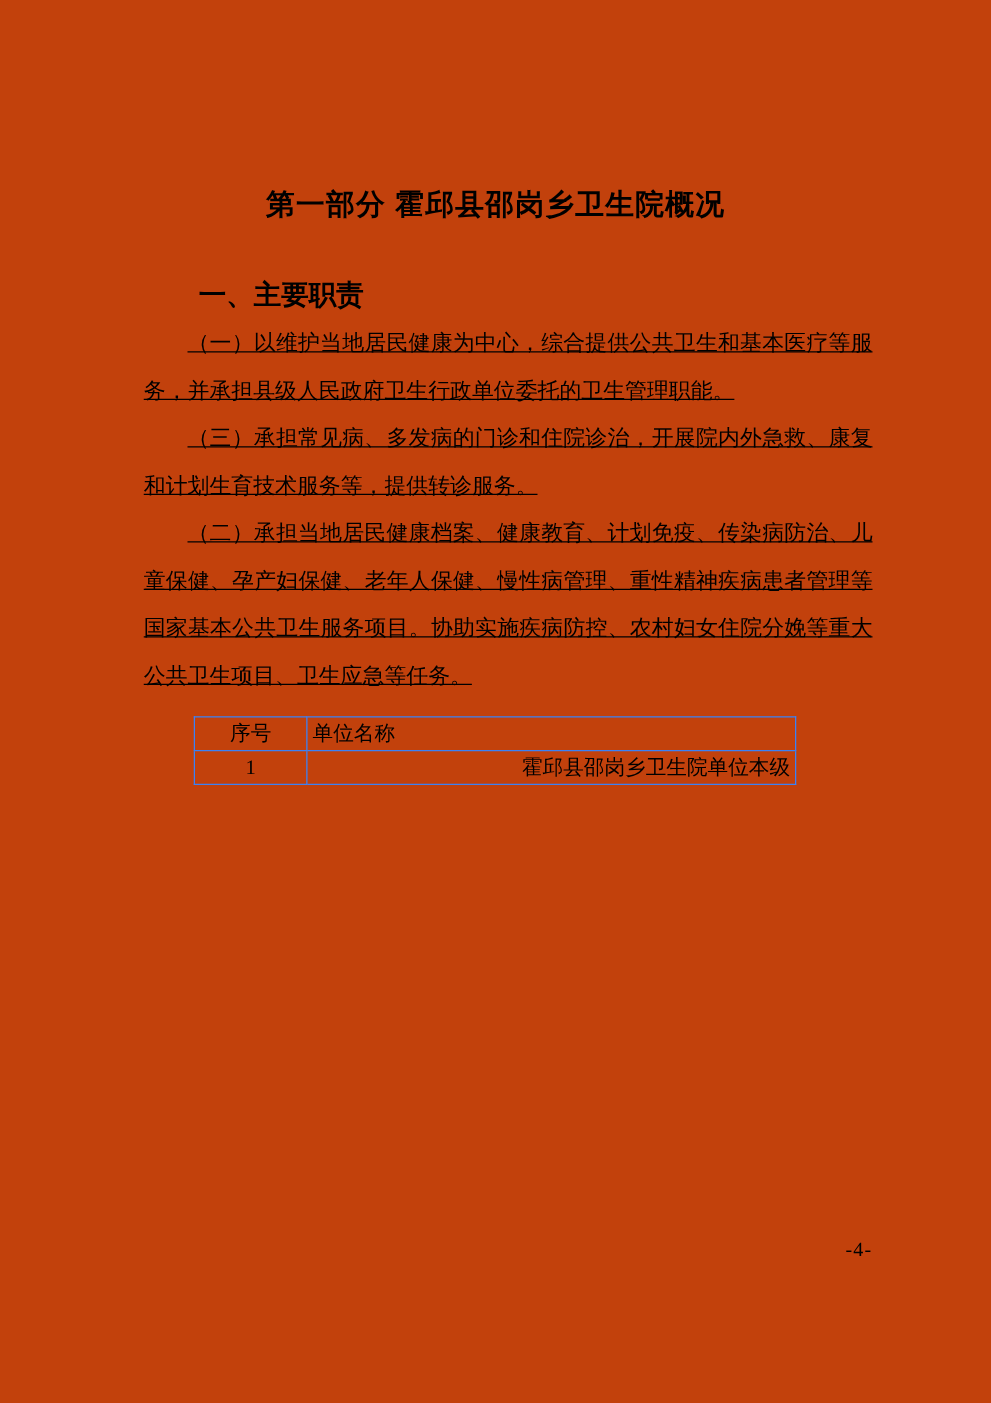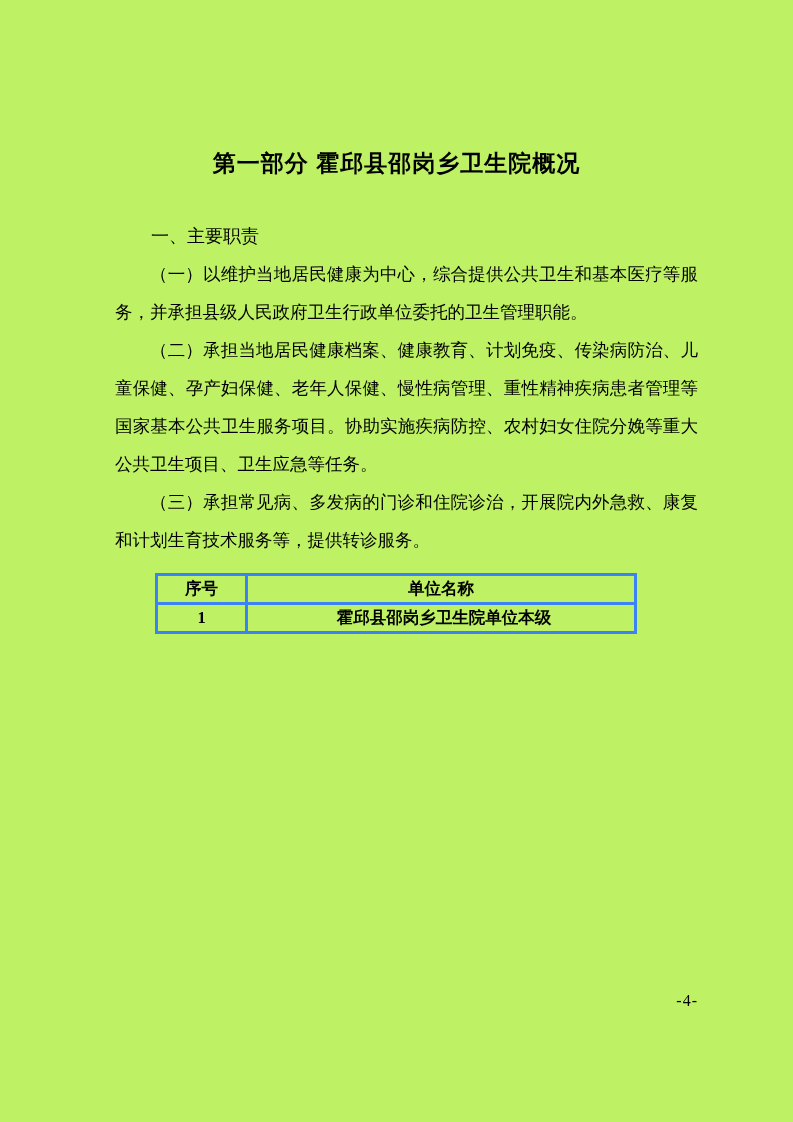--- a/index.html
+++ b/index.html
@@ -4,21 +4,21 @@
 <style>
   html, body {
     margin: 0;
     padding: 0;
     background: #ffffff;
   }
   .page {
     position: relative;
     width: 793px;
     height: 1122px;
-    background: #bef264;
+    background: #c2410c;
     color: #000000;
     font-family: "Liberation Serif", serif;
     overflow: hidden;
     box-sizing: border-box;
   }
   .doc-title {
     margin: 0;
     padding-top: 148px;
     text-align: center;
     font-family: "Liberation Sans", sans-serif;
@@ -30,48 +30,49 @@
   .content {
     margin: 38px 95px 0 115px; 
     font-size: 17.5px;
     line-height: 38px;
     text-align: justify;
     color: #000000;
   }
   .section-heading {
     margin: 0;
     font-family: "Liberation Sans", sans-serif;
-    font-weight: normal;
-    font-size: 18px;
+    font-weight: bold;
+    font-size: 22px;
     line-height: 38px;
     text-indent: 2em;
   }
   .content p {
     margin: 0;
     text-indent: 2em;
+    text-decoration: underline;
   }
   .units-table {
     border-collapse: collapse;
     margin: 14px 0 0 40px;
     width: 482px;
     font-size: 16.5px;
     line-height: 26px;
     table-layout: fixed;
   }
   .units-table th,
   .units-table td {
-    border: 3px solid #3b82f6;
+    border: 1px solid #3b82f6;
     padding: 0 4px;
     height: 27px;
-    font-weight: bold;
+    font-weight: normal;
     box-sizing: border-box;
   }
   .units-table .col-seq { width: 90px; text-align: center; }
-  .units-table .col-name { text-align: center; }
-  .units-table td.col-name { text-align: center; padding-left: 10px; }
+  .units-table .col-name { text-align: left; }
+  .units-table td.col-name { text-align: right; padding-left: 10px; }
   .page-number {
     position: absolute;
     right: 95px;
     bottom: 112px;
     font-size: 16px;
     font-family: "Liberation Serif", serif;
     color: #000000;
     letter-spacing: 1px;
   }
 </style>
@@ -81,23 +82,23 @@
 <div class="page">
 
   <h1 class="doc-title">第一部分 霍邱县邵岗乡卫生院概况</h1>
 
   <div class="content">
 
     <h2 class="section-heading">一、主要职责</h2>
 
     <p>（一）以维护当地居民健康为中心，综合提供公共卫生和基本医疗等服务，并承担县级人民政府卫生行政单位委托的卫生管理职能。</p>
 
+    <p>（三）承担常见病、多发病的门诊和住院诊治，开展院内外急救、康复和计划生育技术服务等，提供转诊服务。</p>
+
     <p>（二）承担当地居民健康档案、健康教育、计划免疫、传染病防治、儿童保健、孕产妇保健、老年人保健、慢性病管理、重性精神疾病患者管理等国家基本公共卫生服务项目。协助实施疾病防控、农村妇女住院分娩等重大公共卫生项目、卫生应急等任务。</p>
-
-    <p>（三）承担常见病、多发病的门诊和住院诊治，开展院内外急救、康复和计划生育技术服务等，提供转诊服务。</p>
 
 
 
 
 
 
     <table class="units-table">
       <thead>
         <tr>
           <th class="col-seq">序号</th>

